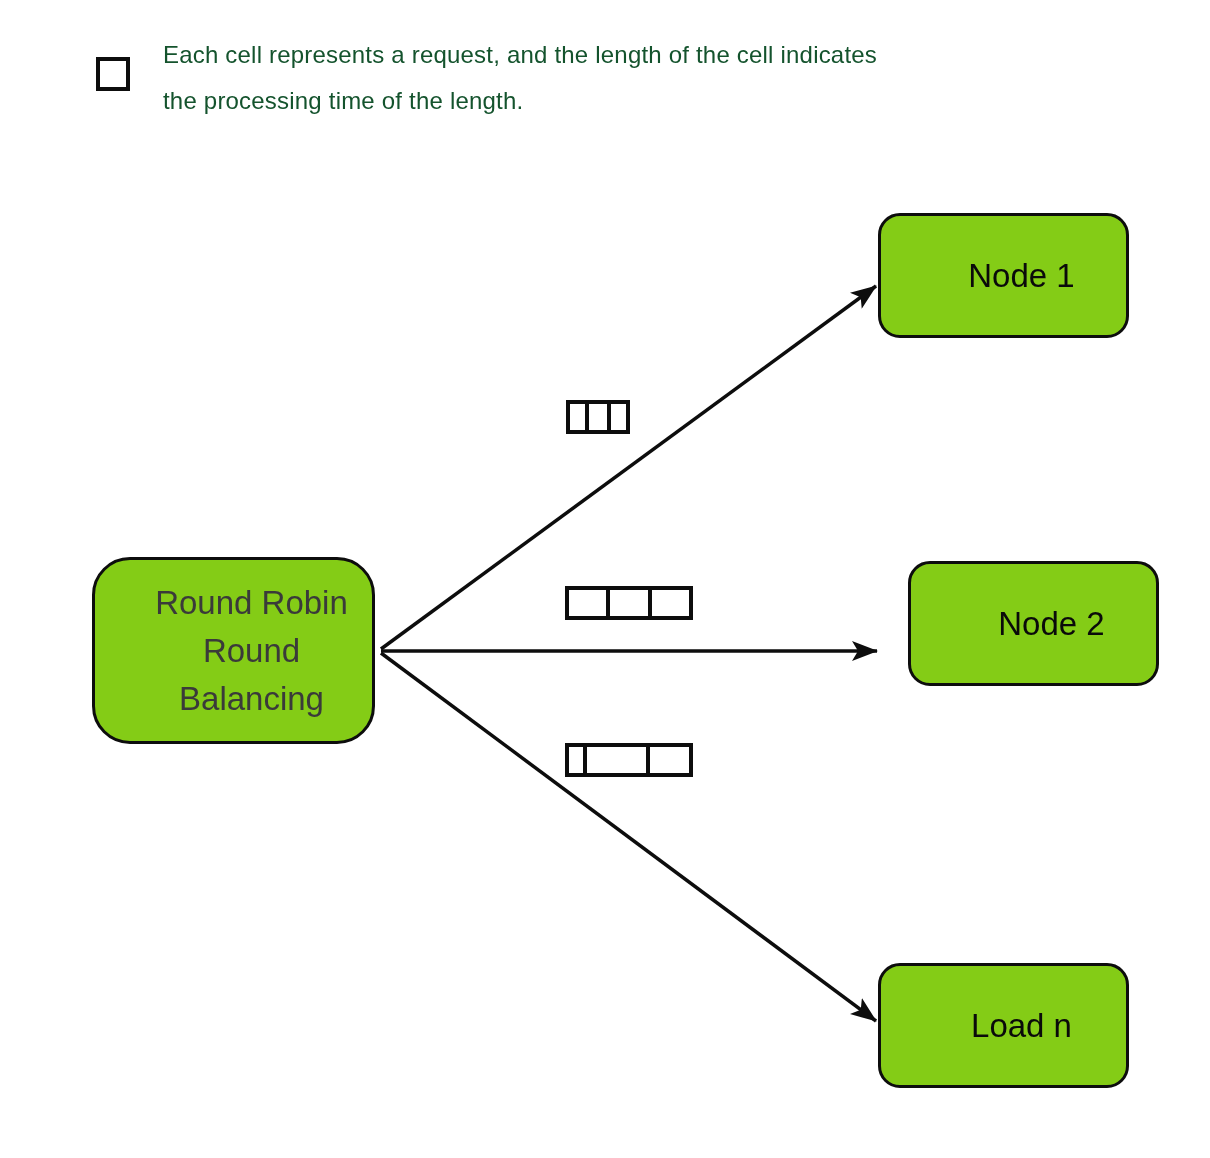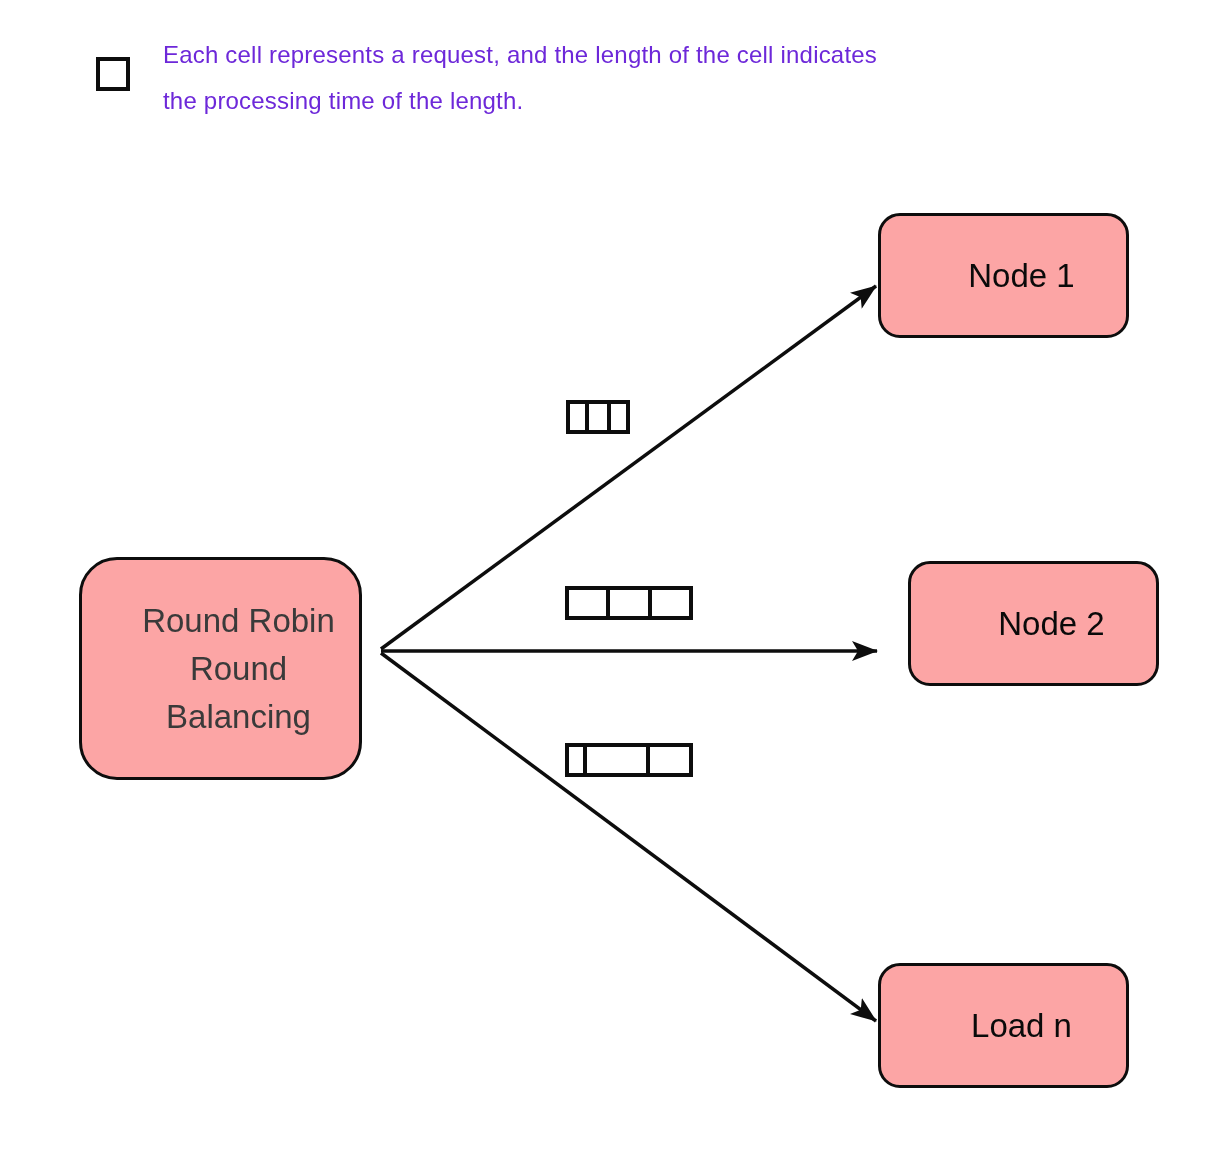--- a/index.html
+++ b/index.html
@@ -26,55 +26,55 @@
     box-sizing: border-box;
     border: 4px solid #0d0d0d;
     background: #ffffff;
   }
   .legend-text {
     position: absolute;
     left: 163px;
     top: 32px;
     font-size: 24px;
     line-height: 46px;
-    color: #6d28d9;
+    color: #14532d;
     letter-spacing: 0.2px;
     white-space: nowrap;
   }
 
   
   .arrows {
     position: absolute;
     left: 0;
     top: 0;
     pointer-events: none;
   }
   .arrow-line {
     stroke: #0d0d0d;
     stroke-width: 3.5;
   }
 
   
   .box {
     position: absolute;
     box-sizing: border-box;
-    background: #fca5a5;
+    background: #84cc16;
     border: 3px solid #0d0d0d;
     display: flex;
     flex-direction: column;
     align-items: center;
     justify-content: center;
     text-align: center;
     padding-left: 36px;
   }
   .source-box {
-    left: 79px;
+    left: 92px;
     top: 557px;
     width: 283px;
-    height: 223px;
+    height: 187px;
     border-radius: 38px;
     font-size: 33px;
     line-height: 48px;
     color: #3a3a3a;
   }
   .node-box {
     left: 878px;
     width: 251px;
     height: 125px;
     border-radius: 22px;

